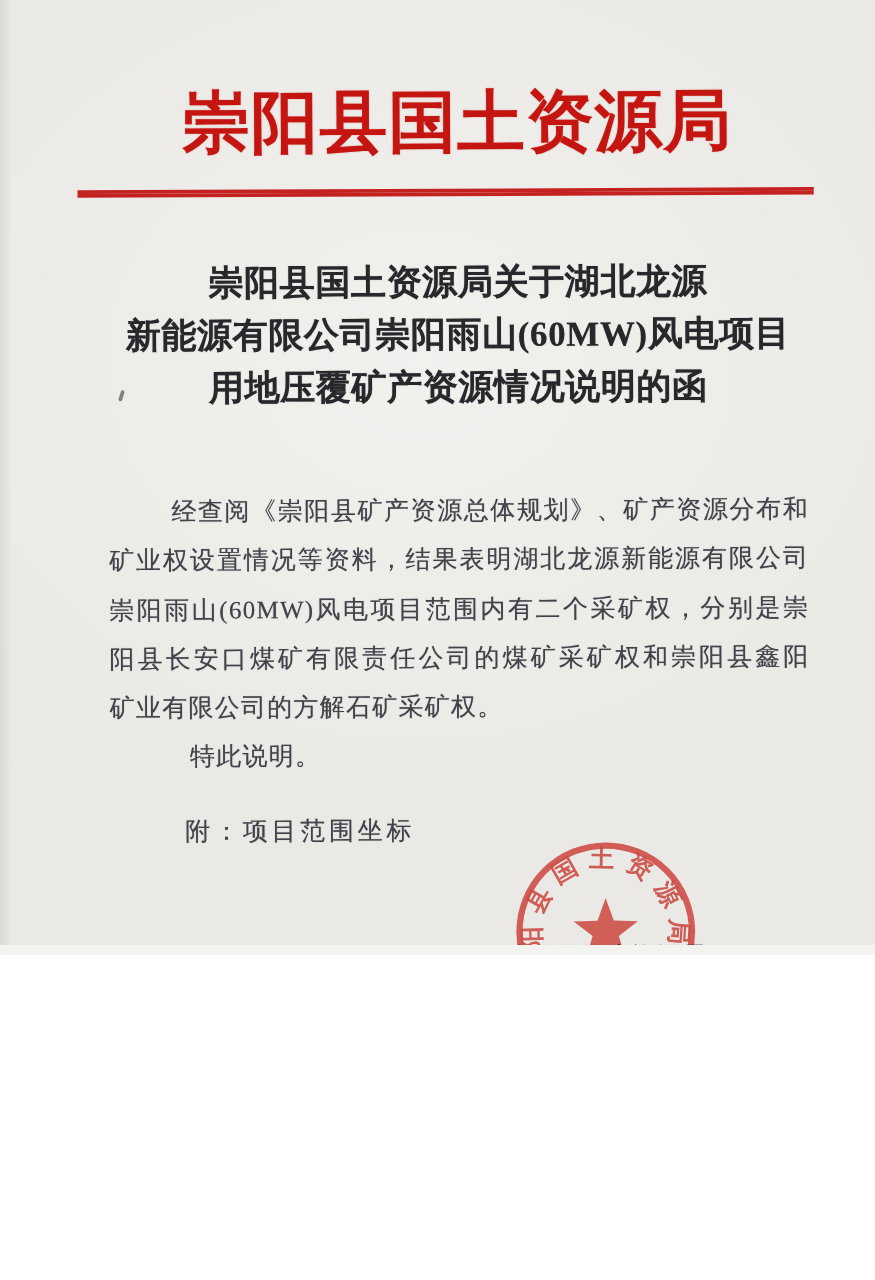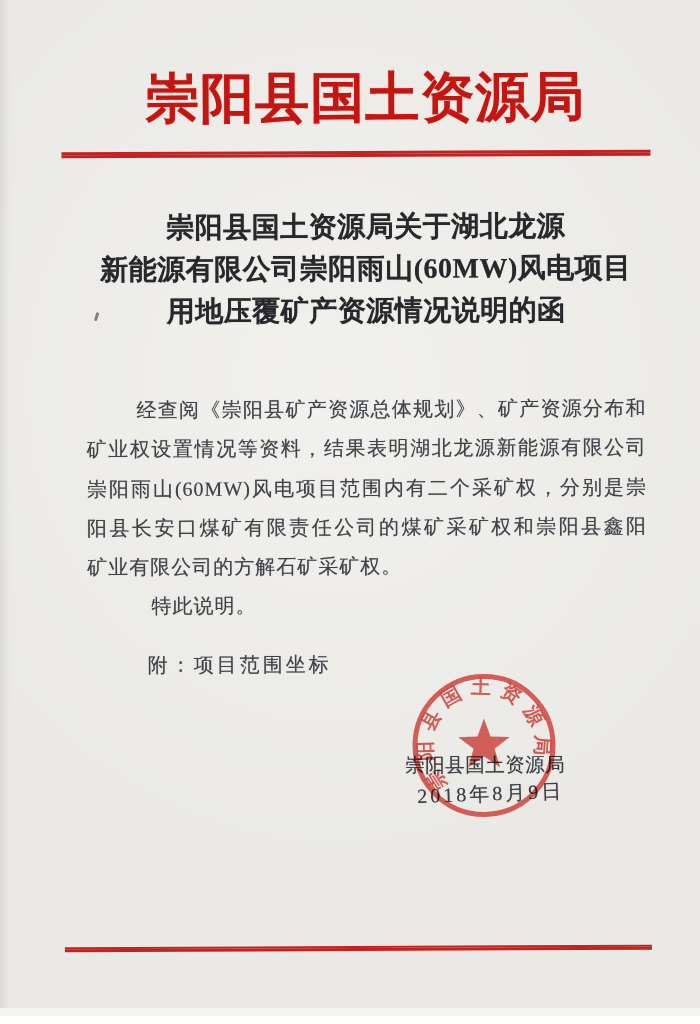--- a/index.html
+++ b/index.html
@@ -7,21 +7,21 @@
     --rule-red:#c32220;
     --seal-red:#cc3b33;
     --ink:#40444a;
     --title-ink:#26282b;
     --paper:#eae9e5;
   }
   *{margin:0;padding:0;box-sizing:border-box;}
   html,body{width:700px;}
   body{font-family:"Liberation Serif","DejaVu Serif",serif;}
   .page{
-    position:relative;width:700px;height:1016px;overflow:hidden;
+    position:relative;width:700px;height:764px;overflow:hidden;
     background:
       radial-gradient(ellipse 120% 90% at 48% 38%, rgba(255,255,255,.35) 0%, rgba(255,255,255,0) 55%),
       radial-gradient(ellipse 160% 120% at 50% 50%, rgba(0,0,0,0) 60%, rgba(90,90,85,.12) 100%),
       var(--paper);
   }
   .content{position:absolute;inset:0;transform:rotate(-0.25deg);}
   .letterhead{
     position:absolute;top:62px;left:87px;width:560px;
     text-align:center;color:var(--header-red);
     font-size:54px;font-weight:bold;letter-spacing:1px;line-height:72px;

